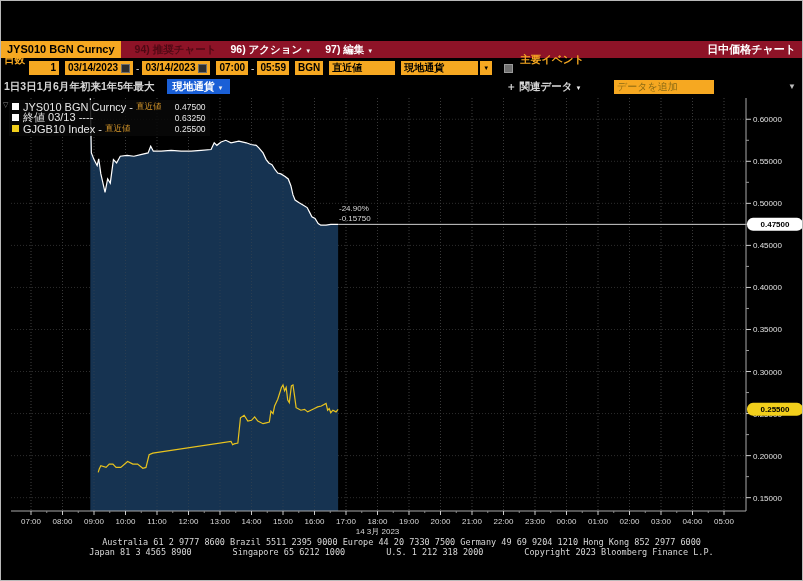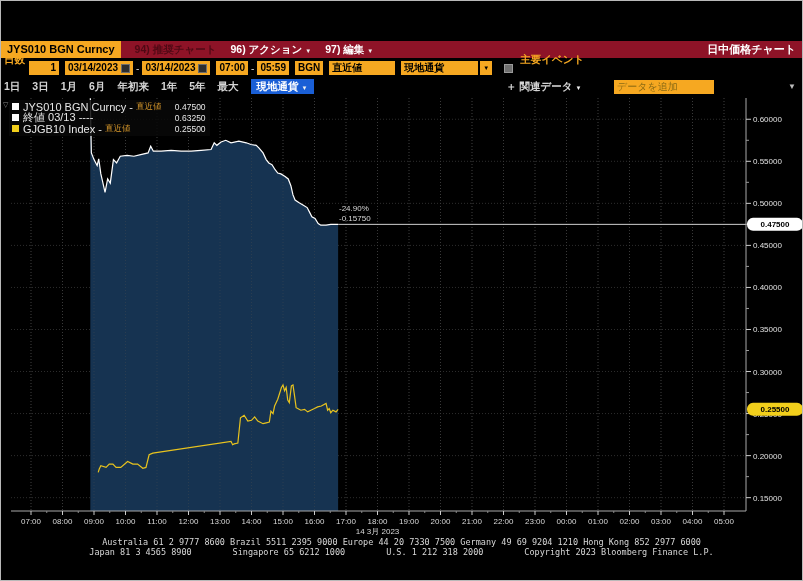--- a/index.html
+++ b/index.html
@@ -27,21 +27,21 @@
     height:14px; line-height:14px; padding:0 3px; white-space:nowrap; display:flex; align-items:center;}
   .fld.num { width:30px; justify-content:flex-end; }
   .cal { width:9px; height:9px; background:#2e2e2e; border:1px solid #6d6d6d; margin-left:3px; }
   .dash { color:#ddd; font-size:10px; margin:0 3px; }
   .dd-btn { width:12px; height:14px; background:#f6a821; margin-left:2px;
     display:flex; align-items:center; justify-content:center; font-size:6px; color:#000; }
   .chk { width:9px; height:9px; background:#6f6f6f; border:1px solid #9a9a9a; margin:0 4px 0 12px; }
   
   .row3 { position:absolute; left:0; top:76px; width:100%; height:19px;
     display:flex; align-items:center; }
-  .rtab { color:#d6d6d6; font-size:10.5px; font-weight:bold; margin-left:12px; white-space:nowrap; }
+  .rtab { color:#d6d6d6; font-size:10.5px; font-weight:bold; white-space:nowrap; }
   .rtab:first-child { margin-left:3px; }
   .tick-btn { background:#1a5fd6; color:#fff; font-size:10.5px; font-weight:bold;
     height:15px; line-height:15px; padding:0 6px; margin-left:12px; white-space:nowrap; }
   .rel { color:#d6d6d6; font-size:10.5px; font-weight:bold; position:absolute; left:505px; white-space:nowrap;}
   .add-input { position:absolute; left:613px; width:100px; height:14px; background:#f6a821;
     color:#8a6a14; font-size:10px; line-height:14px; padding:0 3px; white-space:nowrap; overflow:hidden;}
   .panel-caret { position:absolute; right:6px; color:#bbb; font-size:8px; }
   
   .legend { position:absolute; left:8px; top:99px; background:rgba(8,8,8,0.85);
     padding:1px 4px 2px 3px; z-index:5; }

